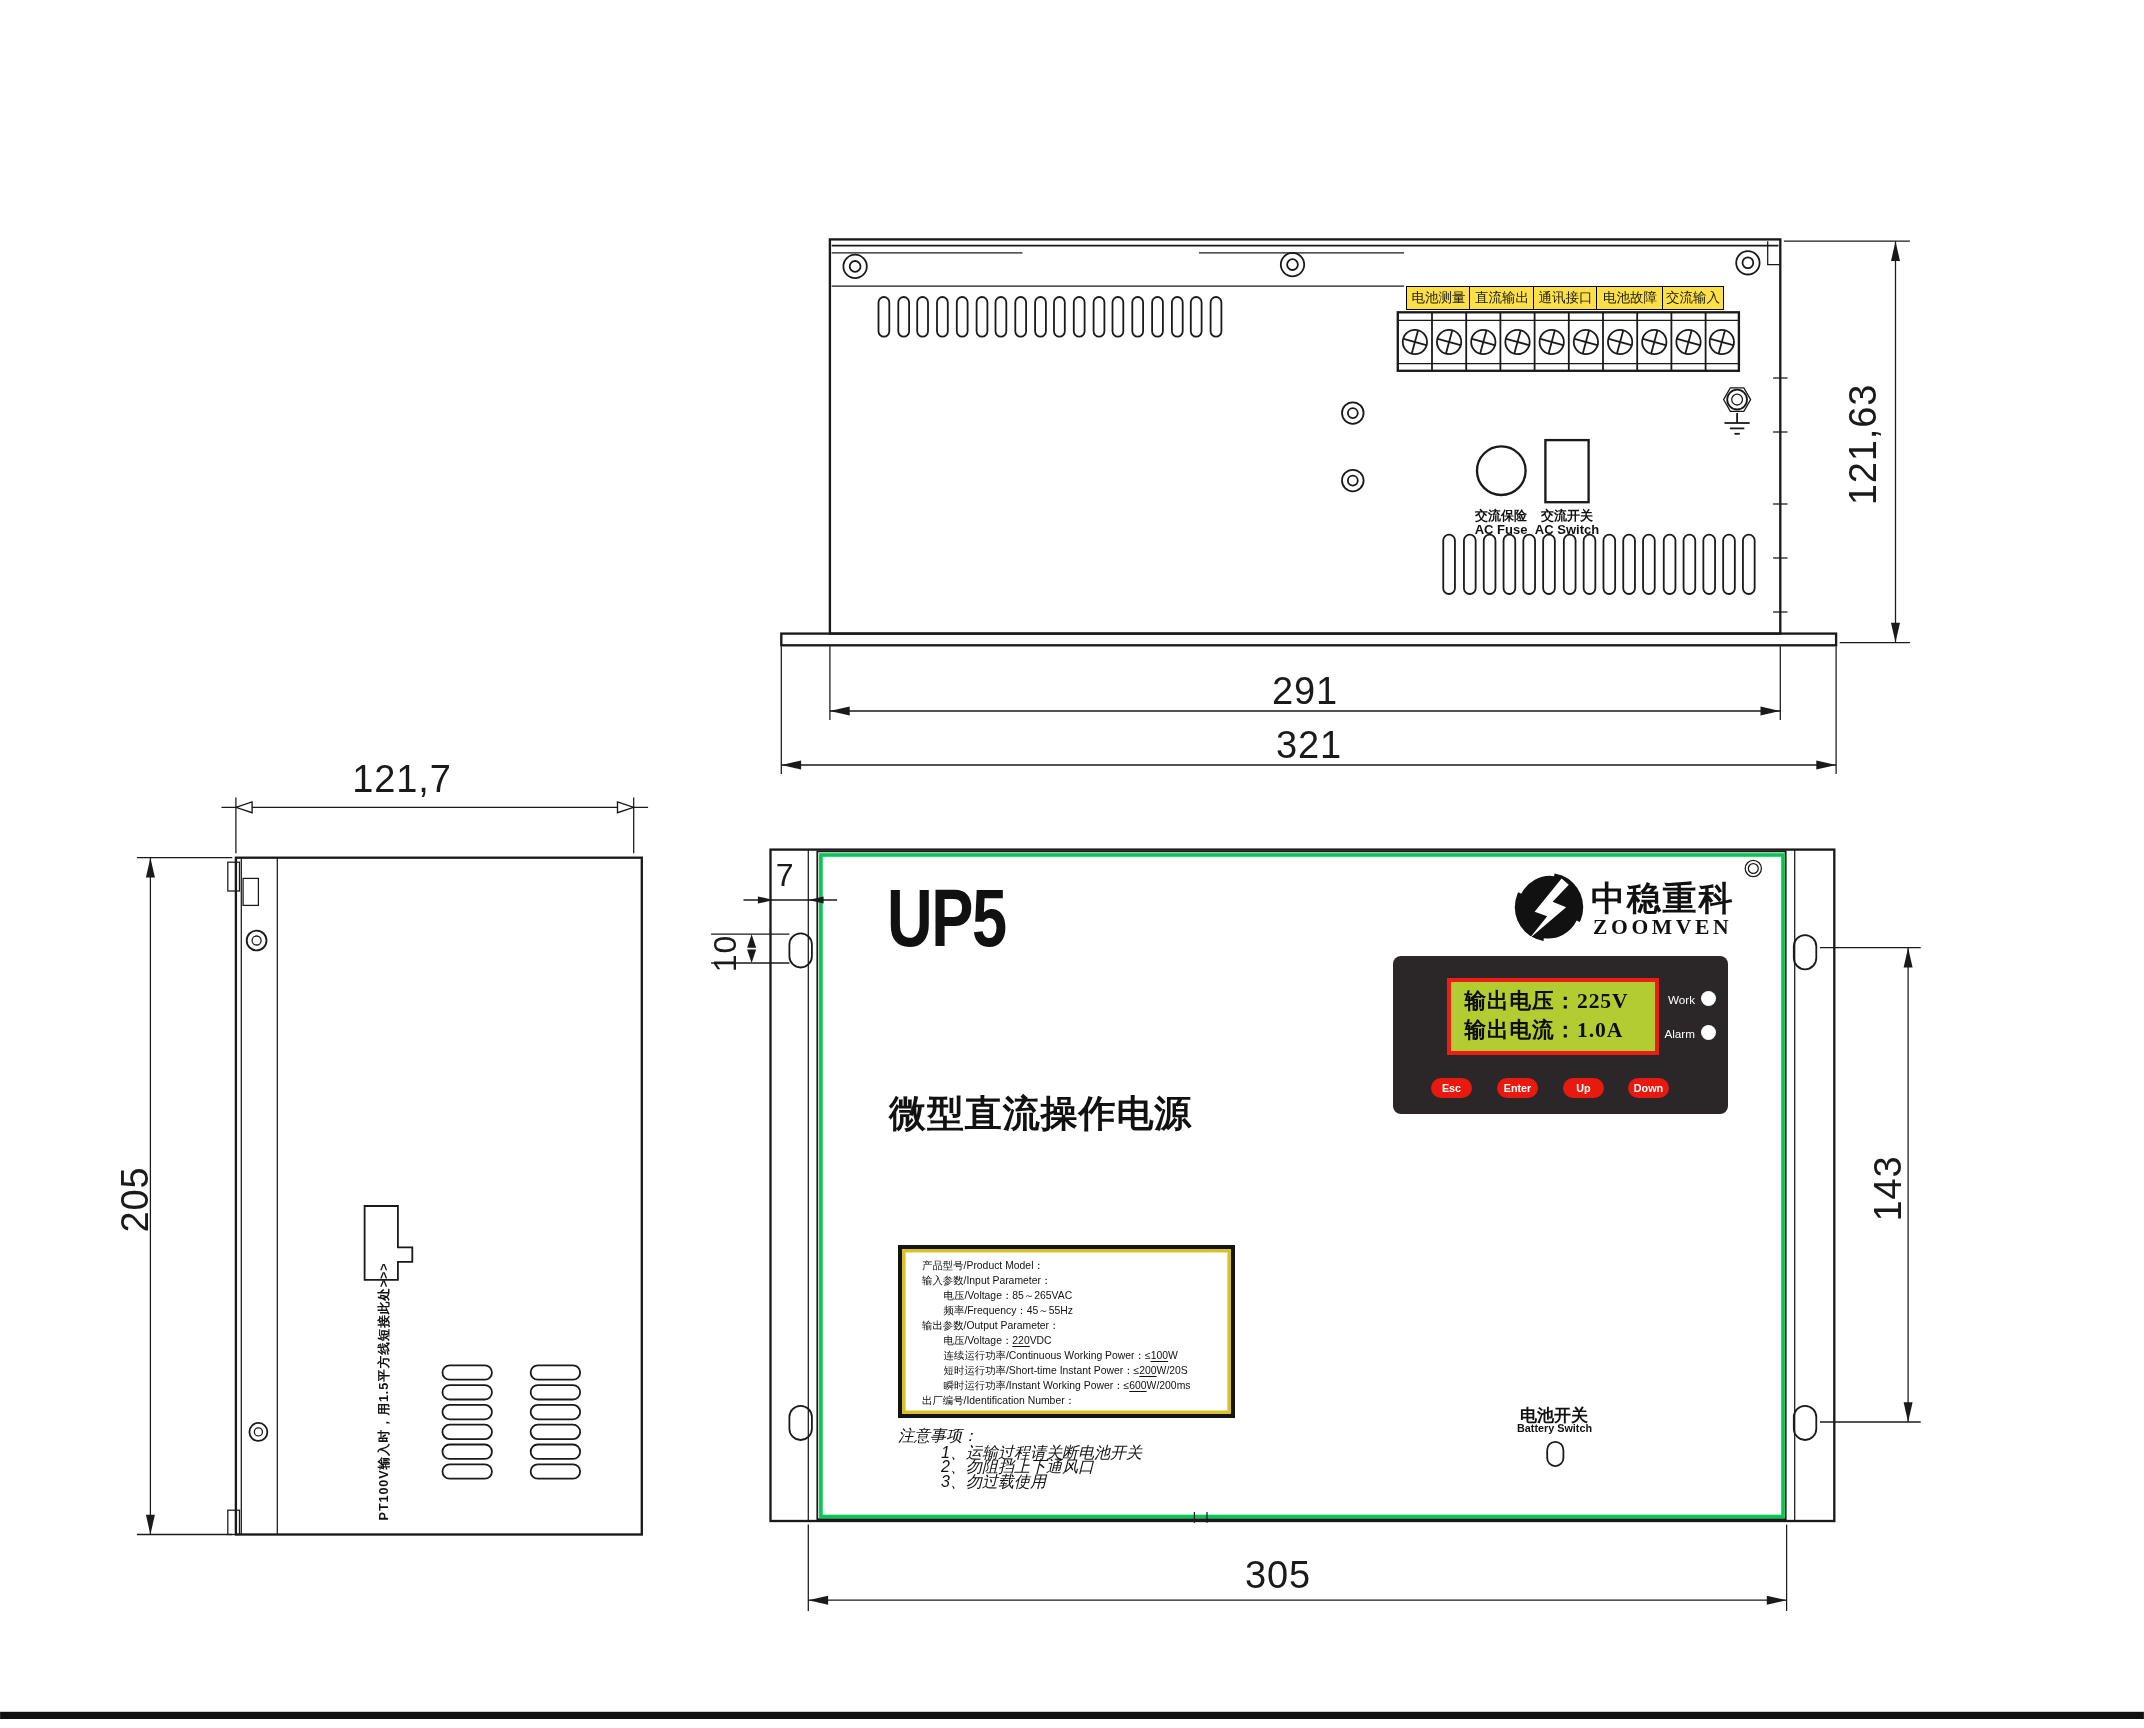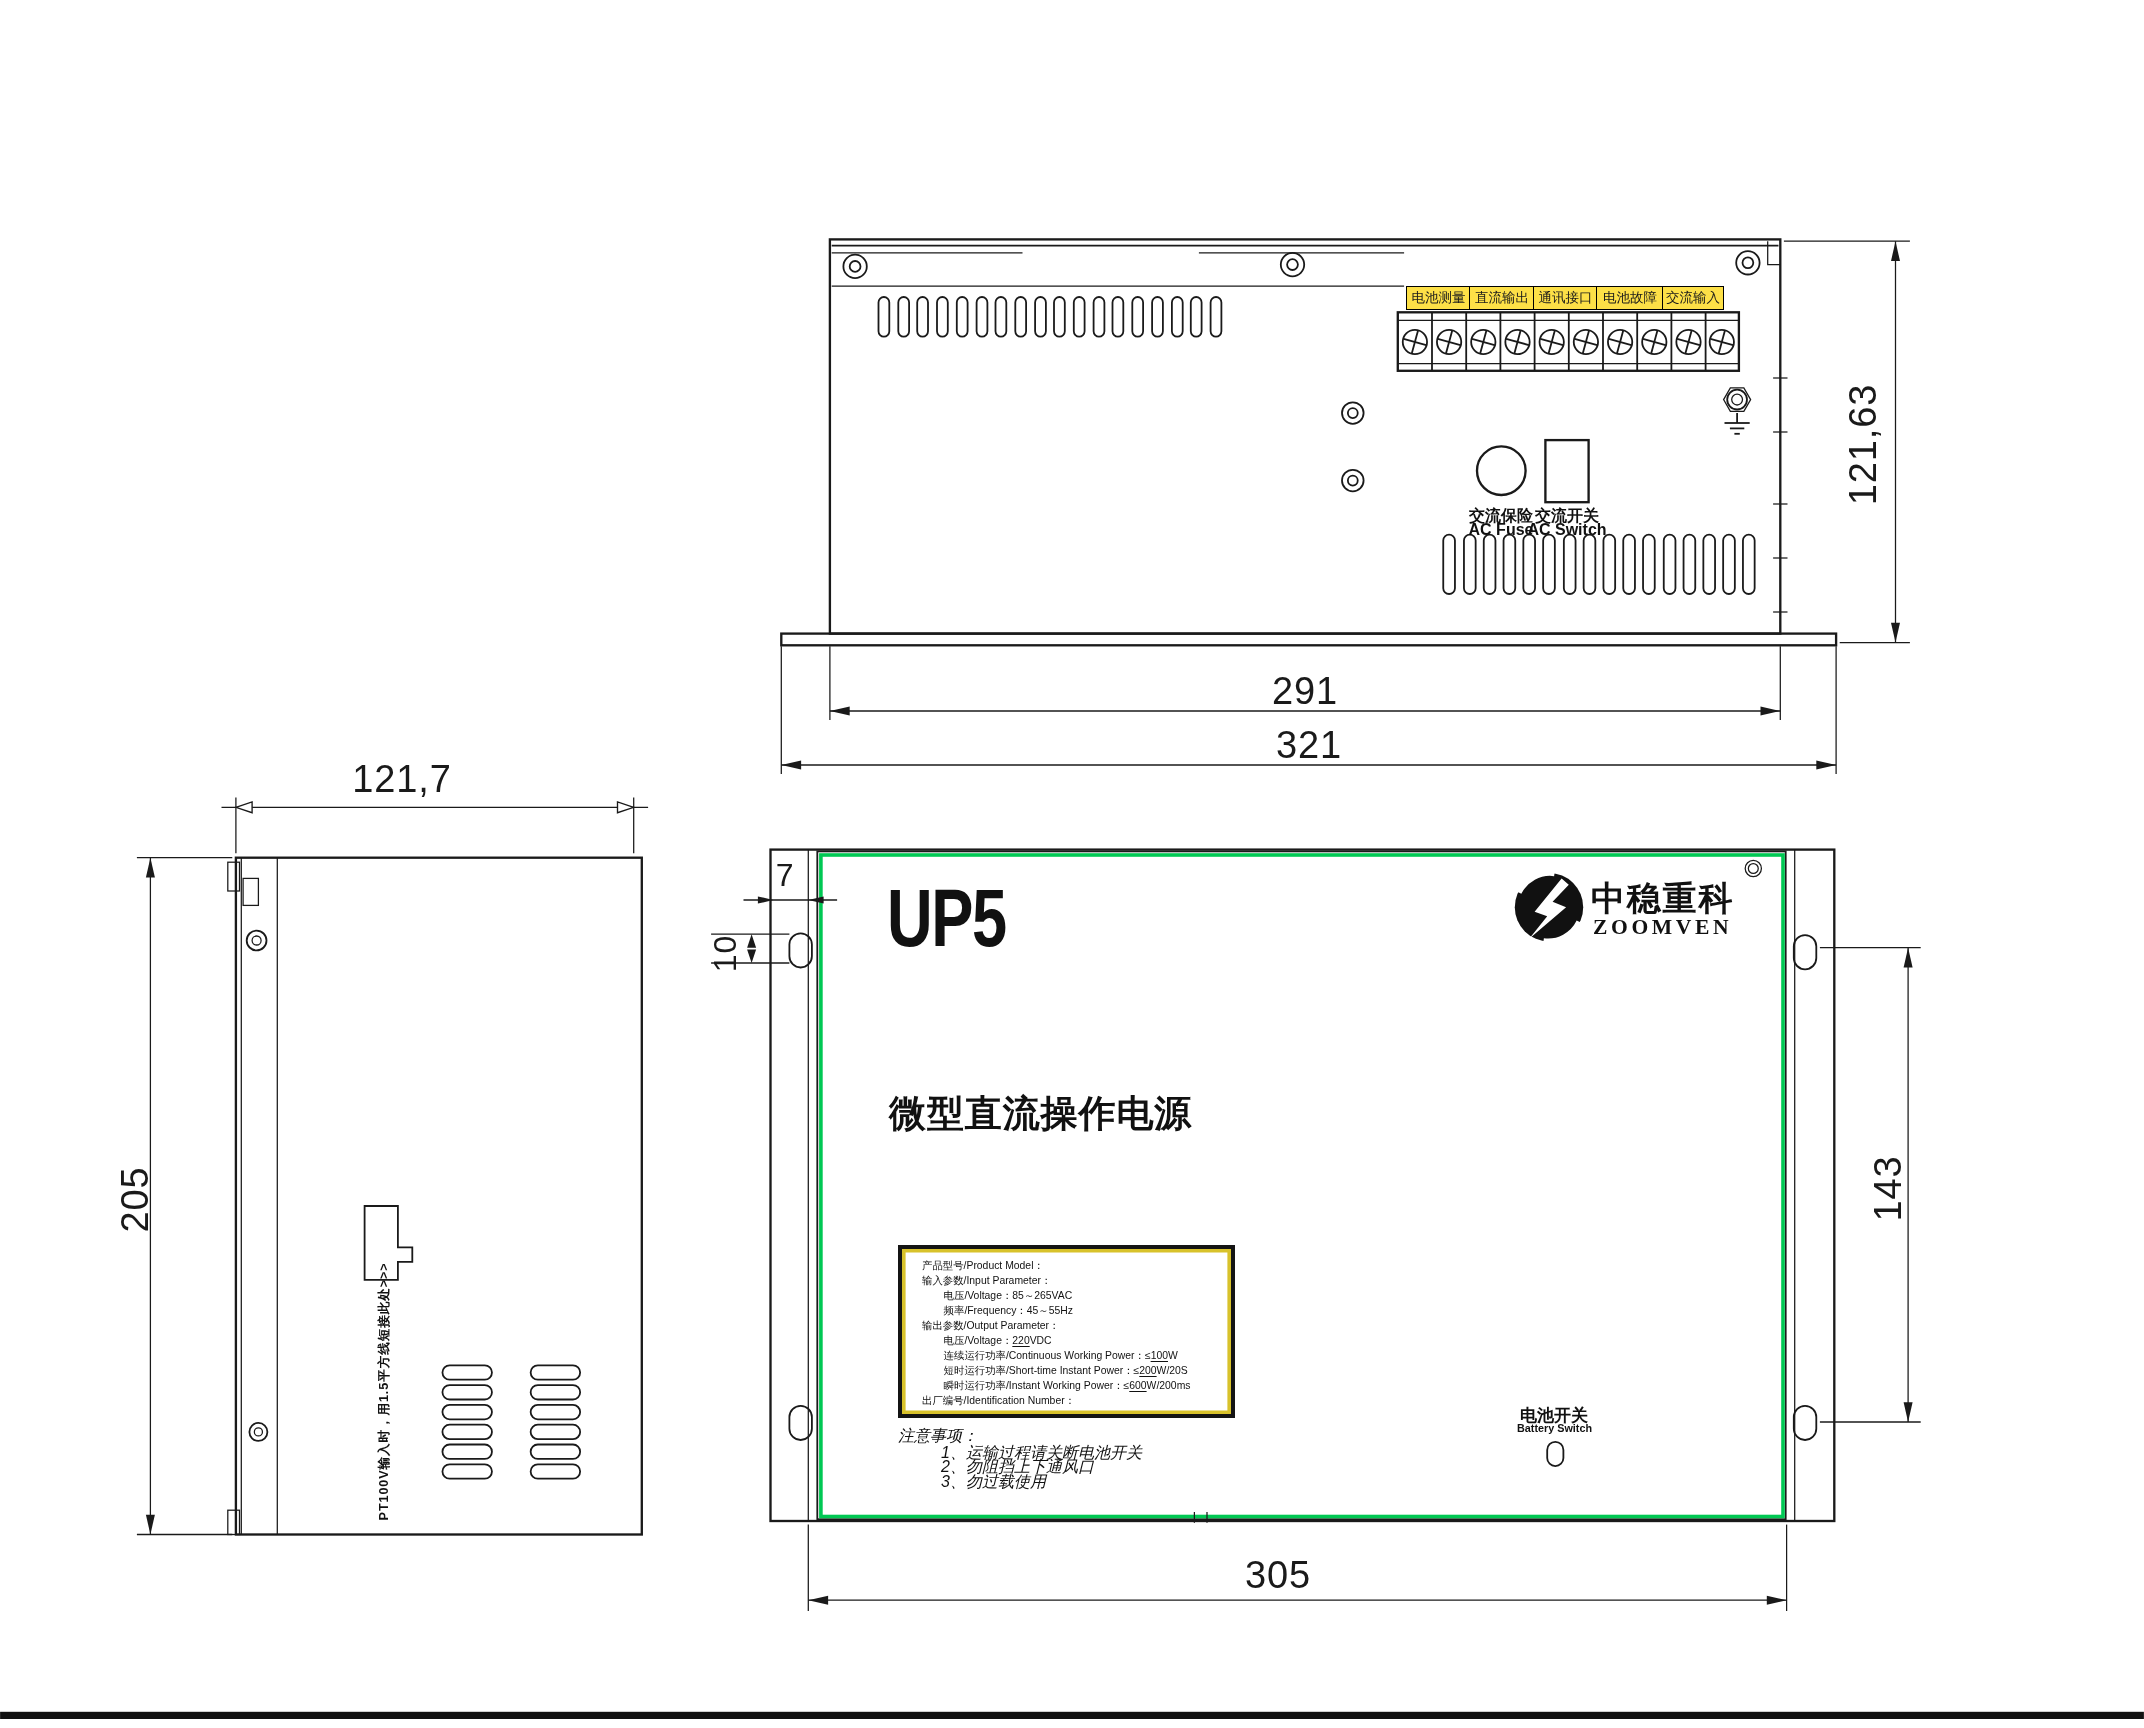--- a/index.html
+++ b/index.html
@@ -10,21 +10,21 @@
   .ln{fill:none;stroke:#1a1a1a;stroke-width:2;}
   .lnthick{fill:none;stroke:#1a1a1a;stroke-width:2.6;}
   .lnthin{fill:none;stroke:#1a1a1a;stroke-width:1.4;}
   .arrow{fill:#1a1a1a;stroke:none;}
   .oarrow{fill:#fff;stroke:#1a1a1a;stroke-width:1.5;}
   .dim{font-size:38px;letter-spacing:0.9px;color:#1a1a1a;text-align:center;}
   .dim-sm{font-size:32px;}
   .rot{transform:rotate(-90deg);}
   .tcell{box-sizing:border-box;border:1.8px solid #000;background:#fde047;height:24px;
          font:13.5px/21px "Liberation Serif",serif;text-align:center;overflow:hidden;}
-  .aclabel{font-weight:700;font-size:16px;line-height:13.5px;text-align:center;color:#111;}
+  .aclabel{font-weight:700;font-size:13px;line-height:13.5px;text-align:center;color:#111;}
   .sidenote{font-weight:700;font-size:12.6px;letter-spacing:0.9px;text-align:center;color:#111;}
   .up5{font-weight:600;font-size:81px;line-height:63px;letter-spacing:-1.8px;color:#111;
        transform:scaleX(0.78);transform-origin:left top;}
   .brandcn{font-weight:700;font-size:34px;line-height:36px;letter-spacing:1.8px;color:#111;}
   .branden{font-family:"Liberation Serif",serif;font-weight:700;font-size:21.6px;line-height:23.4px;letter-spacing:3.6px;color:#111;}
   .ptitle{font-weight:600;font-size:37px;line-height:41px;letter-spacing:0.9px;color:#111;}
   .panel{background:#2b2628;border-radius:8px;}
   .lcd{box-sizing:border-box;background:#b2cc32;border:4.5px solid #ed1c14;padding:5.4px 0 0 13.5px;}
   .lcdline{font-family:"Liberation Serif",serif;font-weight:700;font-size:21.6px;line-height:29px;color:#0d0d0d;letter-spacing:0.9px;}
   .ledlabel{font-size:11.7px;color:#fff;text-align:right;}
@@ -301,20 +301,34 @@
 <div class="abs dim rot" style="left:81px;top:1178px;width:108px;">205</div>
 <div class="abs sidenote rot" style="left:249px;top:1383px;width:270px;">PT100V输入时，用1.5平方线短接此处&gt;&gt;&gt;</div>
 
 <div class="abs up5" style="left:887px;top:887px;">UP5</div>
 
 <div class="abs brandcn" style="left:1591px;top:880px;">中稳重科</div>
 <div class="abs branden" style="left:1593px;top:916px;">ZOOMVEN</div>
 
 <div class="abs ptitle" style="left:889px;top:1093px;">微型直流操作电源</div>
 
+<div class="abs panel" style="left:1393px;top:956px;width:335px;height:158px;">
+  <div class="abs lcd" style="left:54px;top:21.6px;width:212px;height:77px;">
+    <div class="lcdline">输出电压：225V</div>
+    <div class="lcdline">输出电流：1.0A</div>
+  </div>
+  <div class="abs ledlabel" style="left:243px;top:37px;width:59px;">Work</div>
+  <div class="abs led" style="left:308px;top:35px;"></div>
+  <div class="abs ledlabel" style="left:243px;top:71px;width:59px;">Alarm</div>
+  <div class="abs led" style="left:308px;top:69px;"></div>
+  <div class="abs btn" style="left:38px;top:122px;">Esc</div>
+  <div class="abs btn" style="left:104px;top:122px;">Enter</div>
+  <div class="abs btn" style="left:170px;top:122px;">Up</div>
+  <div class="abs btn" style="left:235px;top:122px;">Down</div>
+</div>
 
 <div class="abs bscn" style="left:1518px;top:1404px;width:72px;">电池开关</div>
 <div class="abs bsen" style="left:1505px;top:1422px;width:99px;">Battery Switch</div>
 
 <div class="abs labelbox" style="left:898px;top:1245px;">
   <div><span>产品型号/Product Model：</span></div>
   <div><span>输入参数/Input Parameter：</span></div>
   <div class="ind"><span>电压/Voltage：85～265VAC</span></div>
   <div class="ind"><span>频率/Frequency：45～55Hz</span></div>
   <div><span>输出参数/Output Parameter：</span></div>

